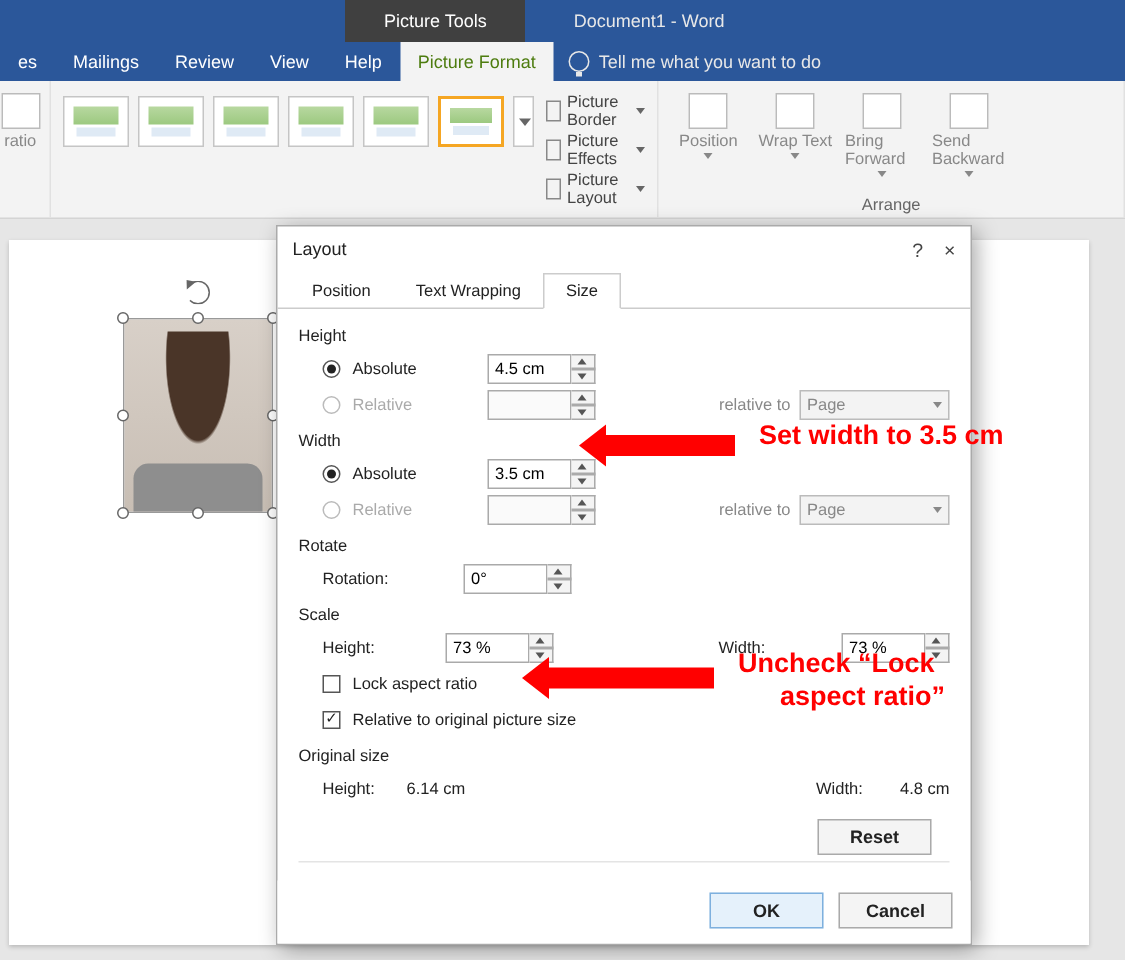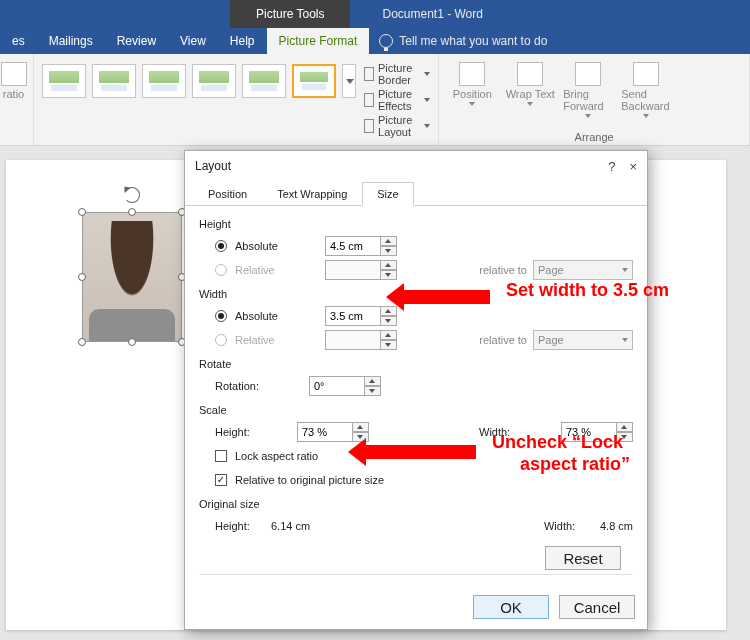--- a/index.html
+++ b/index.html
@@ -91,21 +91,21 @@
 .spin .b::after{content:"";position:absolute;left:4px;border-left:3px solid transparent;border-right:3px solid transparent;}
 .spin .b.up::after{top:2px;border-bottom:4px solid #555;}
 .spin .b.dn::after{top:2px;border-top:4px solid #555;}
 .relto{margin-left:auto;display:flex;align-items:center;gap:6px;color:#888;}
 .relto select,.combo{width:100px;height:20px;border:1px solid #bbb;background:#f3f3f3;color:#888;padding:0 4px;font-size:11px;appearance:none;position:relative;}
 .combo{display:flex;align-items:center;justify-content:space-between;}
 .combo .caret{width:0;height:0;border-left:3px solid transparent;border-right:3px solid transparent;border-top:4px solid #888;}
 .chk{width:12px;height:12px;border:1px solid #555;display:inline-flex;align-items:center;justify-content:center;}
 .chk.checked::after{content:"✓";font-size:10px;line-height:10px;}
 .dlg-footer{position:absolute;left:0;right:0;bottom:0;padding:8px 12px 10px;display:flex;justify-content:flex-end;gap:10px;background:#fff;}
-.btn{min-width:76px;height:24px;border:1px solid #aaa;background:#f4f4f4;font-size:15px;display:flex;align-items:center;justify-content:center;cursor:pointer;}
+.btn{min-width:76px;height:24px;border:1px solid #aaa;background:#f4f4f4;font-size:12px;display:flex;align-items:center;justify-content:center;cursor:pointer;font-weight:bold;}
 .btn.primary{background:#e5f1fb;border-color:#7eb0de;}
 .reset-row{display:flex;justify-content:flex-end;padding:8px 12px 0 0;}
 hr.sep{border:none;border-top:1px solid #e4e4e4;margin:4px 0;}
 .scale-row{display:flex;align-items:center;gap:12px;}
 .scale-row .col{display:flex;align-items:center;gap:6px;}
 .scale-row .spacer{flex:1;}
 .wlabel{width:50px;}
 
 
 .annot{position:absolute;color:#ff0000;font-weight:700;font-size:18px;font-family:Arial,sans-serif;pointer-events:none;}

